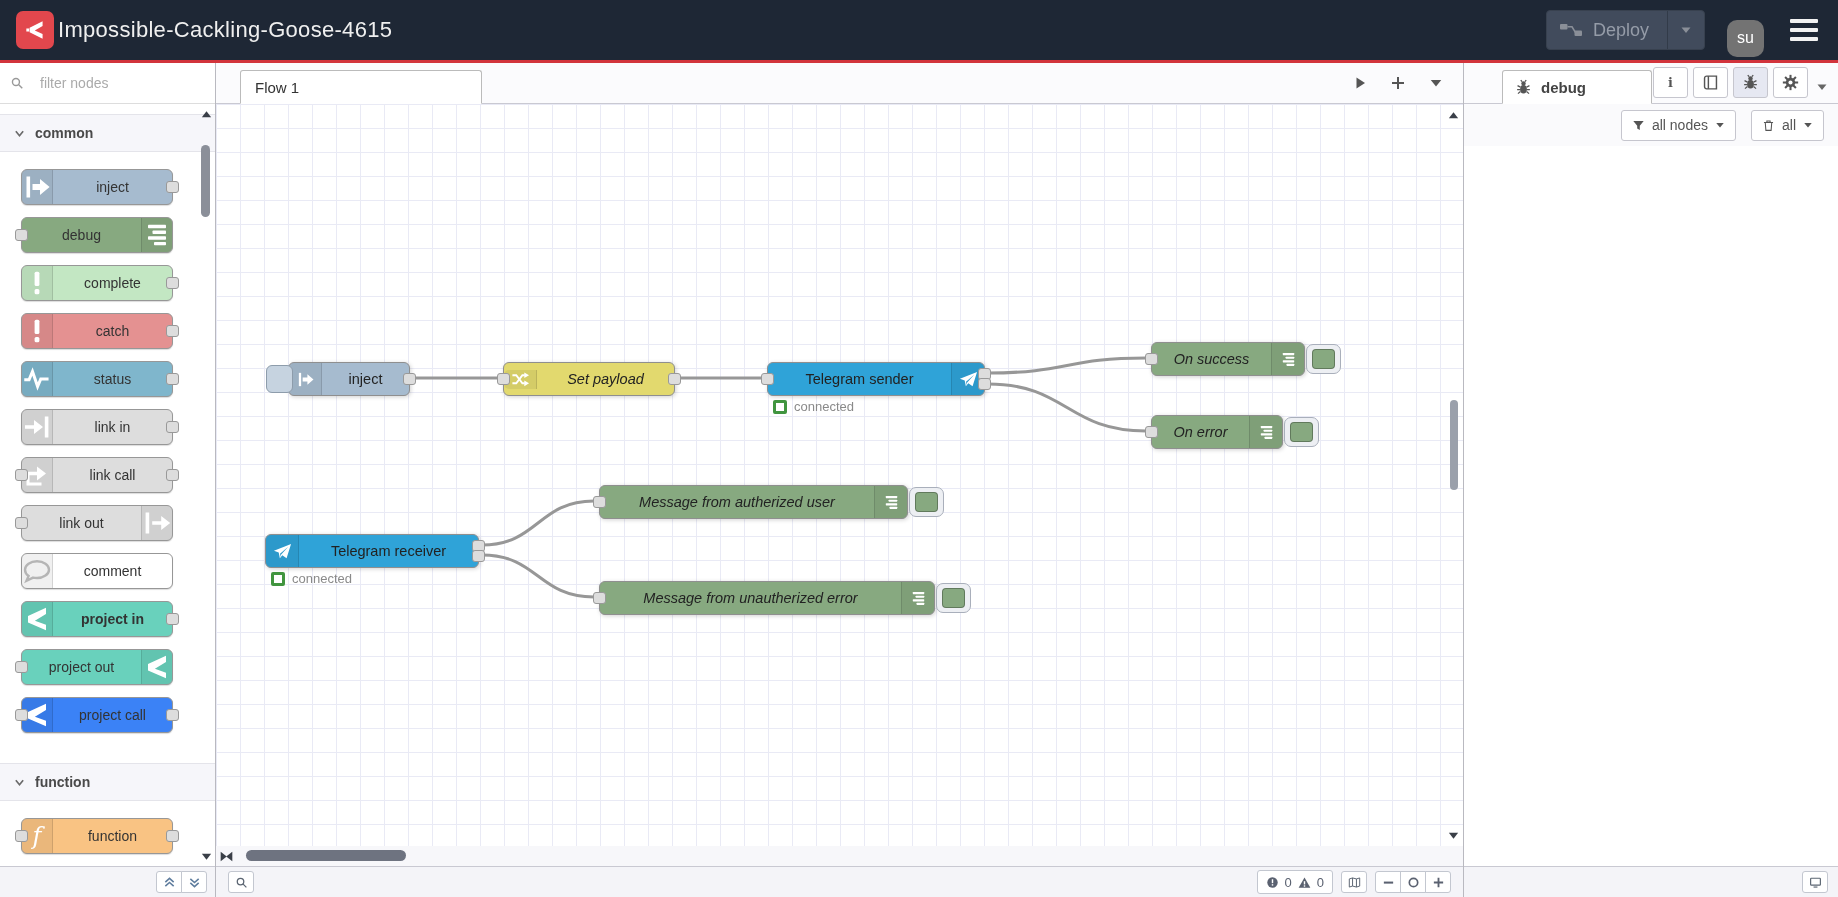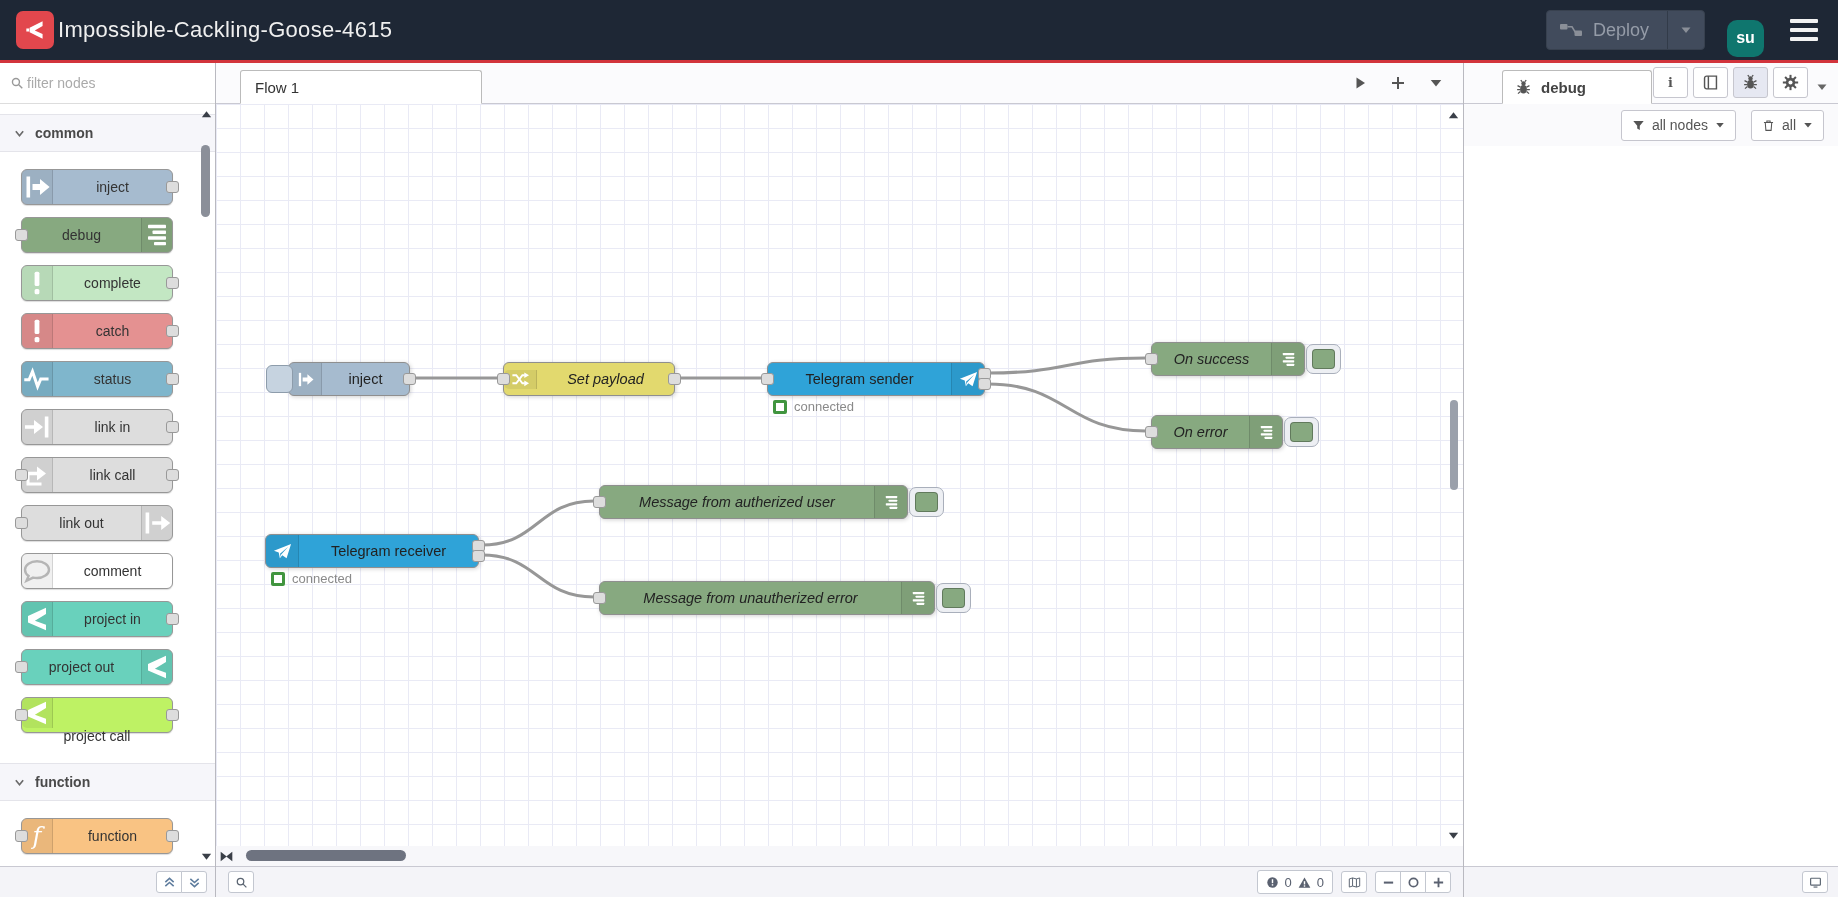--- a/index.html
+++ b/index.html
@@ -12,31 +12,31 @@
   .logo{width:38px;height:38px;border-radius:7px;background:#e2474d;display:flex;align-items:center;justify-content:center;}
   .logo svg{width:26px;height:26px;}
   .hdr-title{color:#efefef;font-size:22px;letter-spacing:.3px;}
   .hdr-right{margin-left:auto;display:flex;align-items:center;gap:22px;}
   .deploy{height:38px;background:#414b5c;border:1px solid #38414f;border-radius:4px;display:flex;align-items:center;color:#959ca8;font-size:18px;cursor:default;}
   .deploy .dlab{padding:0 18px 0 10px;}
   .deploy .dicon{padding-left:12px;color:#8a8f98;}
   .deploy .dicon svg{width:24px;height:18px;}
   .deploy .dcaret{border-left:1px solid #323b49;height:100%;display:flex;align-items:center;padding:0 12px;color:#8a8f98;}
   .deploy .dcaret svg{width:12px;height:12px;}
-  .avatar{width:37px;height:37px;border-radius:10px;background:#0f766e;color:#fff;display:flex;align-items:center;justify-content:center;font-size:16px;font-weight:bold;margin-top:16px;}
+  .avatar{width:37px;height:37px;border-radius:10px;background:#737373;color:#fff;display:flex;align-items:center;justify-content:center;font-size:16px;font-weight:normal;margin-top:16px;}
   .burger{display:flex;flex-direction:column;gap:5px;cursor:pointer;padding:4px;}
   .burger span{width:28px;height:4px;background:#f2f2f2;border-radius:1px;}
   .redline{height:3px;background:#d2343c;flex:0 0 auto;}
 
   
   .main{flex:1;display:flex;min-height:0;}
 
   
   .palette{width:215px;flex:0 0 215px;border-right:1px solid #b9b9c0;display:flex;flex-direction:column;background:#fff;position:relative;}
-  .pal-search{height:40px;flex:0 0 40px;border-bottom:1px solid #ddd;display:flex;align-items:center;padding:0 10px;gap:1px;color:#999;}
+  .pal-search{height:40px;flex:0 0 40px;border-bottom:1px solid #ddd;display:flex;align-items:center;padding:0 10px;gap:14px;color:#999;}
   .pal-search svg{width:14px;height:14px;}
   .pal-search input{border:none;outline:none;font-size:14px;color:#555;width:100%;font-family:inherit;background:transparent;}
   .pal-search input::placeholder{color:#aaa;}
   .pal-scroll{flex:1;overflow:hidden;position:relative;}
   .pal-cat{height:36px;margin-top:10px;background:#f6f6fa;border-top:1px solid #e4e4ea;border-bottom:1px solid #e4e4ea;display:flex;align-items:center;gap:10px;padding:0 14px;color:#4a4a4a;font-weight:bold;font-size:14px;cursor:pointer;}
   .pal-cat .icon{color:#6a6a6a;}
   .pal-cat .icon svg{width:11px;height:11px;}
   .pal-group{padding:5px 0 8px;}
   .pal-item{position:relative;width:150px;height:34px;margin:12px 0 12px 21px;border:1px solid #979797;border-radius:6px;display:flex;align-items:stretch;font-size:14px;color:#333;box-shadow:0 1px 1px rgba(0,0,0,.14);cursor:move;background:#ddd;}
   .pal-iconreg{width:30px;flex:0 0 30px;display:flex;align-items:center;justify-content:center;background:rgba(0,0,0,.06);color:#fff;}
@@ -258,39 +258,39 @@
               <span class="port in"></span>
             </div>
             <div class="pal-item" style="background: rgb(255, 255, 255);">
               <span class="pal-iconreg left" style="color:#b5b5b5">
                 <svg viewBox="0 0 20 20">
                   <path fill="none" stroke="currentColor" stroke-width="1.6" d="M10 3.5c4.4 0 8 2.5 8 5.6s-3.6 5.6-8 5.6c-.9 0-1.8-.1-2.6-.3L3 16.5l1.4-3.2C3 12.3 2 10.9 2 9.1c0-3.1 3.6-5.6 8-5.6z"></path>
                 </svg>
               </span>
               <span class="pal-label">comment</span>
             </div>
-            <div class="pal-item" style="background: rgb(105, 209, 188);">
+            <div class="pal-item" style="background: rgb(105, 209, 188); font-weight: bold;">
               <span class="pal-iconreg left">
                 <svg viewBox="0 0 20 20">
                   <path fill="currentColor" d="M16 2.5 4 8v4.4l12 5.1v-3.6l-7.4-2.7L16 6.6z"></path>
                 </svg>
               </span>
               <span class="pal-label">project in</span>
               <span class="port out"></span>
             </div>
             <div class="pal-item" style="background: rgb(105, 209, 188);">
               <span class="pal-label">project out</span>
               <span class="pal-iconreg right">
                 <svg viewBox="0 0 20 20">
                   <path fill="currentColor" d="M16 2.5 4 8v4.4l12 5.1v-3.6l-7.4-2.7L16 6.6z"></path>
                 </svg>
               </span>
               <span class="port in"></span>
             </div>
-            <div class="pal-item" style="background: #bef264; flex-direction: column;">
+            <div class="pal-item" style="background: #3b82f6;">
               <span class="pal-iconreg left">
                 <svg viewBox="0 0 20 20">
                   <path fill="currentColor" d="M16 2.5 4 8v4.4l12 5.1v-3.6l-7.4-2.7L16 6.6z"></path>
                 </svg>
               </span>
               <span class="pal-label">project call</span>
               <span class="port in"></span>
               <span class="port out"></span>
             </div>
           </div>

